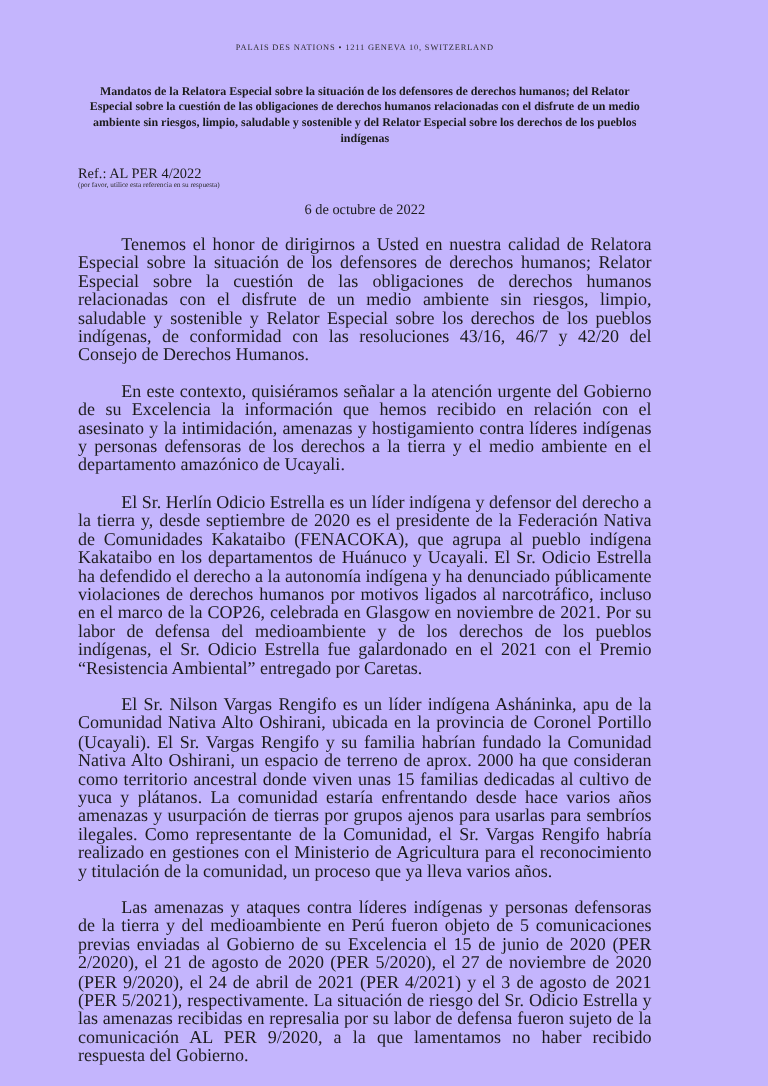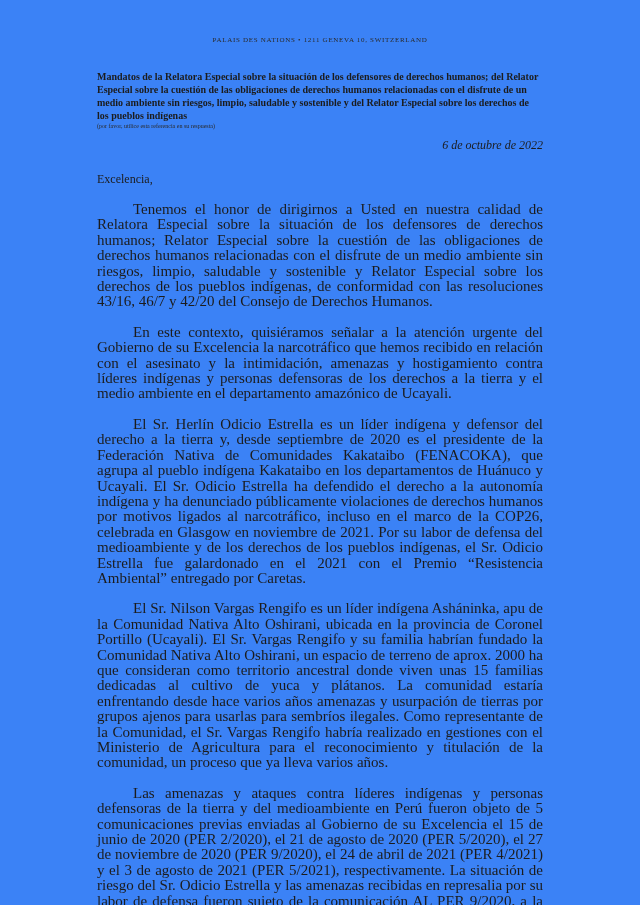--- a/index.html
+++ b/index.html
@@ -11,53 +11,53 @@
     width: 640px;
     height: 905px;
     overflow: hidden;
     font-family: "Liberation Serif", "DejaVu Serif", serif;
     color: #1c1c1c;
   }
   .page {
     box-sizing: border-box;
     width: 640px;
     height: 905px;
-    padding: 36px 97px 0 97px;
-    background: #3b82f6;
+    padding: 36px 97px 0 65px;
+    background: #c4b5fd;
   }
   .letterhead {
     text-align: center;
     font-size: 7px;
     letter-spacing: 0.7px;
     color: #2a2a2a;
     white-space: nowrap;
   }
   .heading {
     margin-top: 26px;
     font-size: 10px;
     font-weight: bold;
+    text-align: center;
     line-height: 13px;
   }
   .ref {
     margin-top: 15px;
     font-size: 12px;
     line-height: 14px;
   }
   .ref-note {
     margin-top: 1px;
     font-size: 6px;
     line-height: 7px;
     color: #2a2a2a;
   }
   .date {
     margin-top: 8px;
     font-size: 12px;
     line-height: 15px;
-    text-align: right;
-    font-style: italic;
+    text-align: center;
   }
   .salutation {
     margin-top: 19px;
     font-size: 12px;
     line-height: 15px;
   }
   .body-text .para {
     margin: 15px 0 0 0;
     font-size: 15px;
     line-height: 15.4px;
@@ -67,23 +67,23 @@
   .body-text .para b {
     font-weight: normal;
   }
 </style>
 </head>
 <body>
 
 <div class="page">
   <div class="letterhead">PALAIS DES NATIONS • 1211 GENEVA 10, SWITZERLAND</div>
   <div class="heading">Mandatos de la Relatora Especial sobre la situación de los defensores de derechos humanos; del Relator Especial sobre la cuestión de las obligaciones de derechos humanos relacionadas con el disfrute de un medio ambiente sin riesgos, limpio, saludable y sostenible y del Relator Especial sobre los derechos de los pueblos indígenas</div>
+  <div class="ref">Ref.: AL PER 4/2022</div>
   <div class="ref-note">(por favor, utilice esta referencia en su respuesta)</div>
   <div class="date">6 de octubre de 2022</div>
-  <div class="salutation">Excelencia,</div>
   <div class="body-text">
       <p class="para"><span>Tenemos el honor de dirigirnos a Usted en nuestra calidad de Relatora Especial sobre la situación de los defensores de derechos humanos; Relator Especial sobre la cuestión de las obligaciones de derechos humanos relacionadas con el disfrute de un medio ambiente sin riesgos, limpio, saludable y sostenible y Relator Especial sobre los derechos de los pueblos indígenas, de conformidad con las resoluciones 43/16, 46/7 y 42/20 del Consejo de Derechos Humanos.</span></p>
-      <p class="para"><span>En este contexto, quisiéramos señalar a la atención urgente del Gobierno de su Excelencia la narcotráfico que hemos recibido en relación con el </span><b>asesinato y la intimidación, amenazas y hostigamiento contra líderes indígenas y personas defensoras de los derechos a la tierra y el medio ambiente en el departamento amazónico de Ucayali</b><span>.</span></p>
+      <p class="para"><span>En este contexto, quisiéramos señalar a la atención urgente del Gobierno de su Excelencia la información que hemos recibido en relación con el </span><b>asesinato y la intimidación, amenazas y hostigamiento contra líderes indígenas y personas defensoras de los derechos a la tierra y el medio ambiente en el departamento amazónico de Ucayali</b><span>.</span></p>
       <p class="para"><span>El Sr. </span><b>Herlín Odicio Estrella</b><span> es un líder indígena y defensor del derecho a la tierra y, desde septiembre de 2020 es el presidente de la Federación Nativa de Comunidades Kakataibo (FENACOKA), que agrupa al pueblo indígena Kakataibo en los departamentos de Huánuco y Ucayali. El Sr. Odicio Estrella ha defendido el derecho a la autonomía indígena y ha denunciado públicamente violaciones de derechos humanos por motivos ligados al narcotráfico, incluso en el marco de la COP26, celebrada en Glasgow en noviembre de 2021. Por su labor de defensa del medioambiente y de los derechos de los pueblos indígenas, el Sr. Odicio Estrella fue galardonado en el 2021 con el Premio “Resistencia Ambiental” entregado por Caretas.</span></p>
       <p class="para"><span>El Sr. </span><b>Nilson Vargas Rengifo</b><span> es un líder indígena Asháninka, apu de la Comunidad Nativa Alto Oshirani, ubicada en la provincia de Coronel Portillo (Ucayali). El Sr. Vargas Rengifo y su familia habrían fundado la Comunidad Nativa Alto Oshirani, un espacio de terreno de aprox. 2000 ha que consideran como territorio ancestral donde viven unas 15 familias dedicadas al cultivo de yuca y plátanos. La comunidad estaría enfrentando desde hace varios años amenazas y usurpación de tierras por grupos ajenos para usarlas para sembríos ilegales. Como representante de la Comunidad, el Sr. Vargas Rengifo habría realizado en gestiones con el Ministerio de Agricultura para el reconocimiento y titulación de la comunidad, un proceso que ya lleva varios años.</span></p>
       <p class="para"><span>Las amenazas y ataques contra líderes indígenas y personas defensoras de la tierra y del medioambiente en Perú fueron objeto de 5 comunicaciones previas enviadas al Gobierno de su Excelencia el 15 de junio de 2020 (PER 2/2020), el 21 de agosto de 2020 (PER 5/2020), el 27 de noviembre de 2020 (PER 9/2020), el 24 de abril de 2021 (PER 4/2021) y el 3 de agosto de 2021 (PER 5/2021), respectivamente. La situación de riesgo del Sr. Odicio Estrella y las amenazas recibidas en represalia por su labor de defensa fueron sujeto de la comunicación AL PER 9/2020, a la que lamentamos no haber recibido respuesta del Gobierno.</span></p>
     </div>
 </div>
 
 </body></html>

